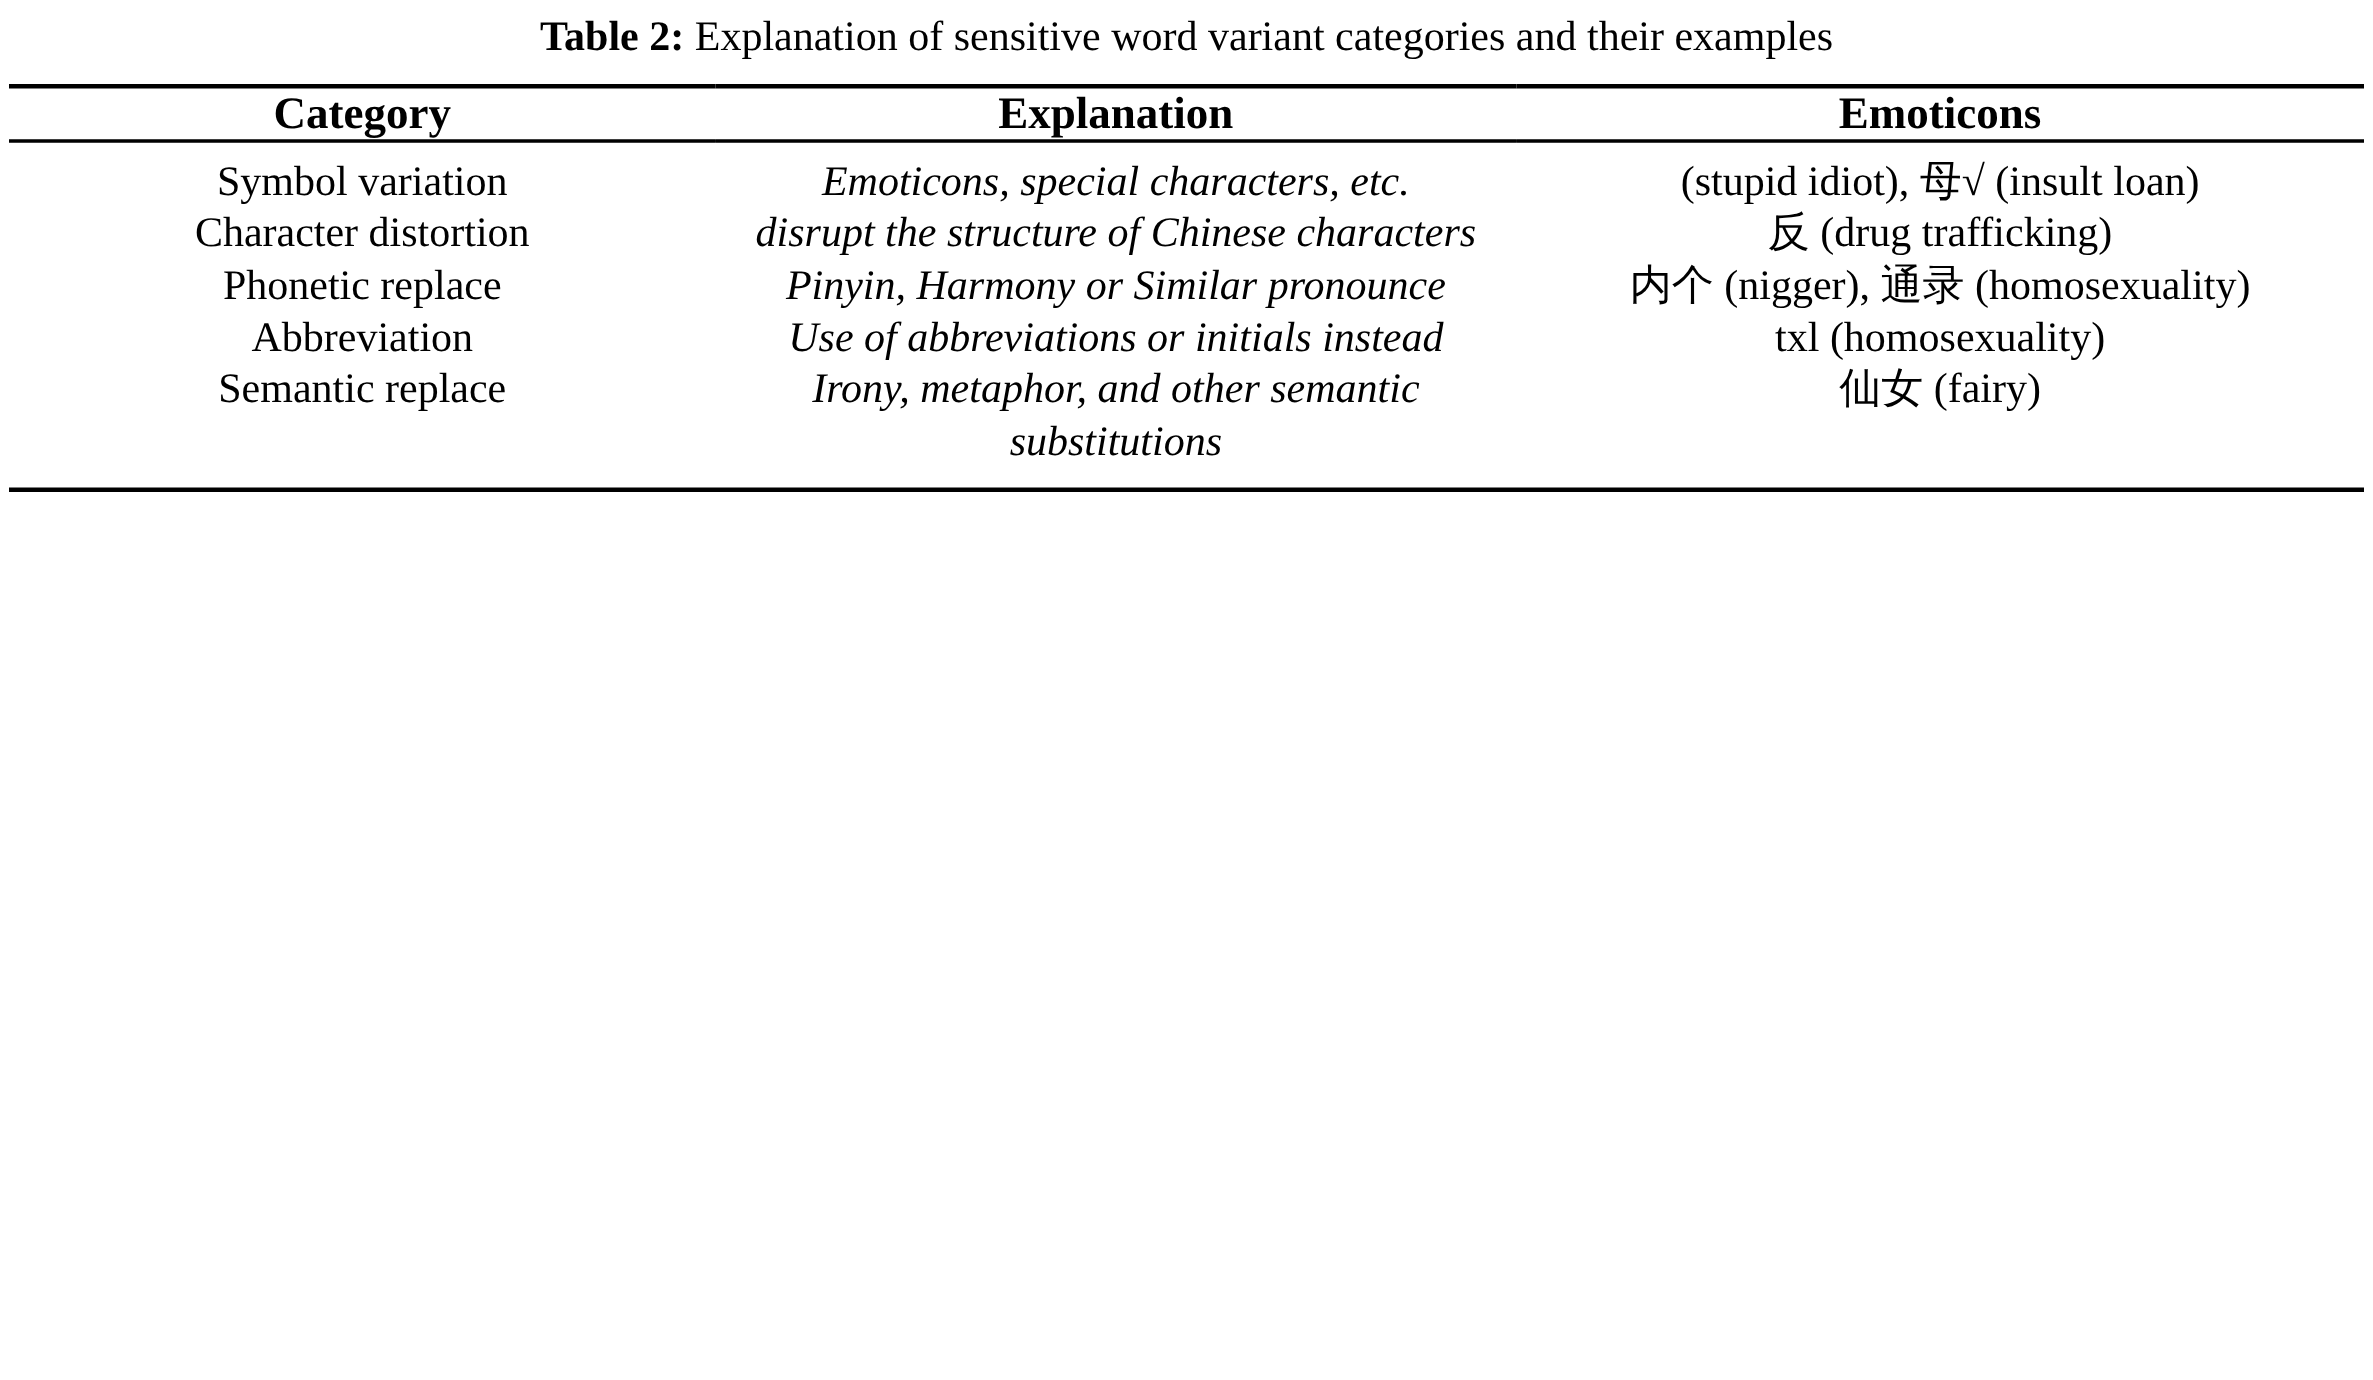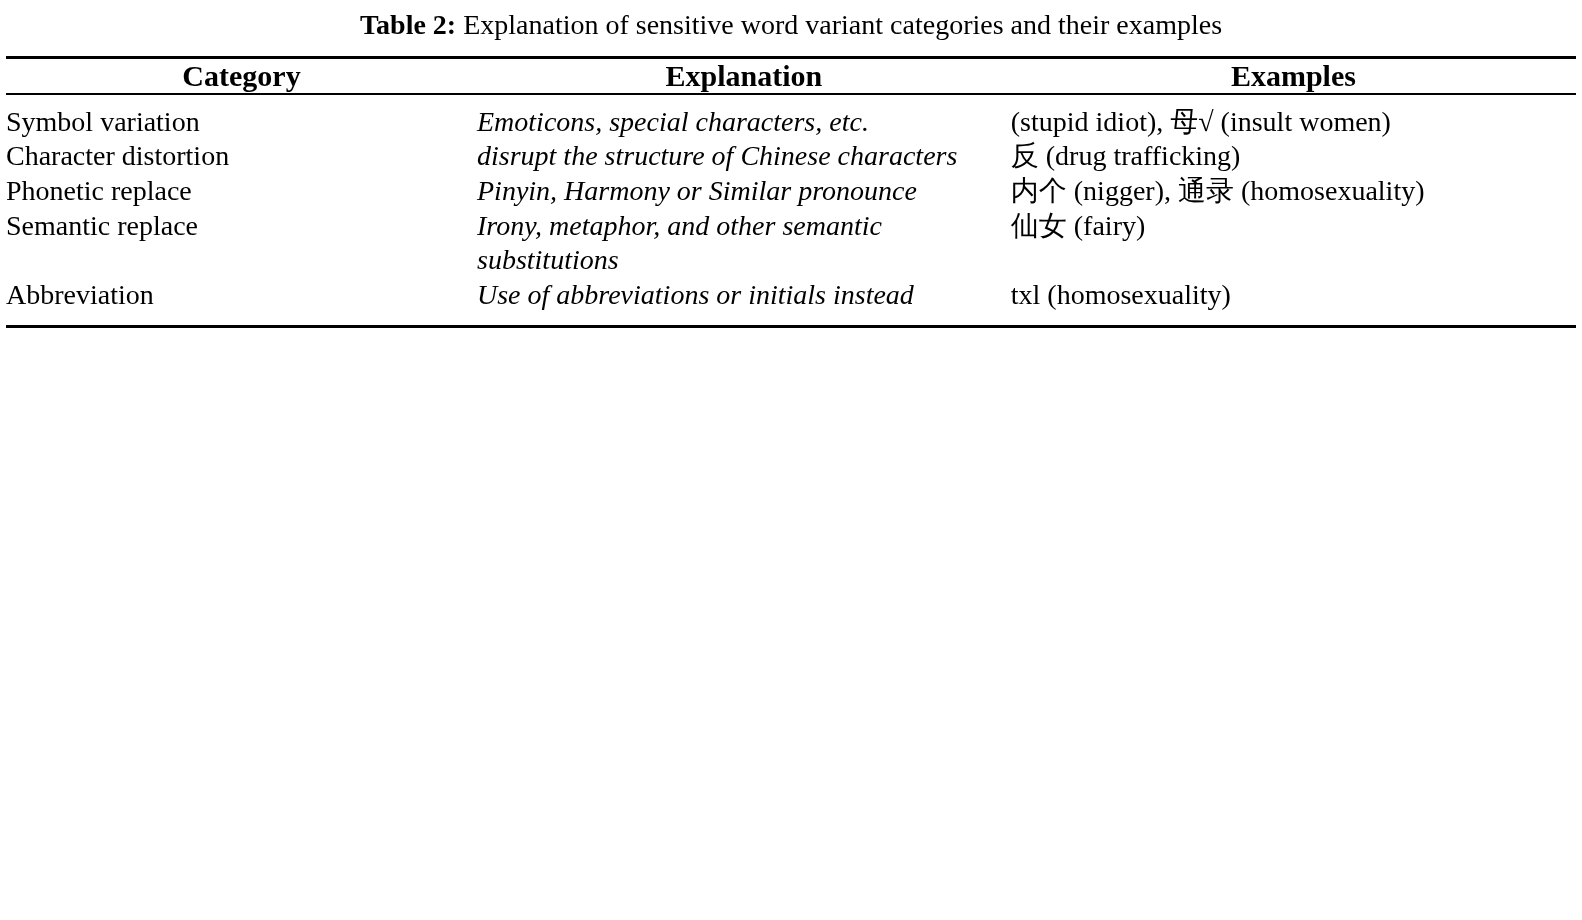--- a/index.html
+++ b/index.html
@@ -49,21 +49,21 @@
     font-size: 30px;
     font-weight: bold;
     text-align: center;
     padding: 10px 0 12px 0;
     border-top: 3px solid #000;
     border-bottom: 2.5px solid #000;
   }
   tbody tr td {
     font-size: 28px;
     line-height: 1.24;
-    text-align: left;
+    text-align: center;
     padding: 6px 4px 4px 4px;
   }
   tbody tr.first-row td {
     padding-top: 10px;
   }
   tbody tr:last-child td {
     padding-bottom: 8px;
   }
   .col-cat { width: 30%; }
   .col-exp { width: 34%; }
@@ -89,47 +89,47 @@
   <table class="tbl">
     <colgroup>
       <col class="col-cat">
       <col class="col-exp">
       <col class="col-ex">
     </colgroup>
     <thead>
       <tr>
         <th>Category</th>
         <th>Explanation</th>
-        <th>Examples</th>
+        <th>Emoticons</th>
       </tr>
     </thead>
     <tbody>
       <tr class="first-row">
         <td class="cell-cat">Symbol variation</td>
         <td class="cell-exp">Emoticons, special characters, etc.</td>
-        <td class="cell-ex">(stupid idiot), 母√ (insult women)</td>
+        <td class="cell-ex">(stupid idiot), 母√ (insult loan)</td>
       </tr>
       <tr>
         <td class="cell-cat">Character distortion</td>
         <td class="cell-exp">disrupt the structure of Chinese characters</td>
         <td class="cell-ex">反 (drug trafficking)</td>
       </tr>
       <tr>
         <td class="cell-cat">Phonetic replace</td>
         <td class="cell-exp">Pinyin, Harmony or Similar pronounce</td>
         <td class="cell-ex">内个 (nigger), 通录 (homosexuality)</td>
       </tr>
       <tr>
+        <td class="cell-cat">Abbreviation</td>
+        <td class="cell-exp">Use of abbreviations or initials instead</td>
+        <td class="cell-ex">txl (homosexuality)</td>
+      </tr>
+      <tr>
         <td class="cell-cat">Semantic replace</td>
         <td class="cell-exp">Irony, metaphor, and other semantic substitutions</td>
         <td class="cell-ex">仙女 (fairy)</td>
-      </tr>
-      <tr>
-        <td class="cell-cat">Abbreviation</td>
-        <td class="cell-exp">Use of abbreviations or initials instead</td>
-        <td class="cell-ex">txl (homosexuality)</td>
       </tr>
     </tbody>
   </table>
 
   <div class="bottom-rule"></div>
 
 </div>
 
 </body></html>

